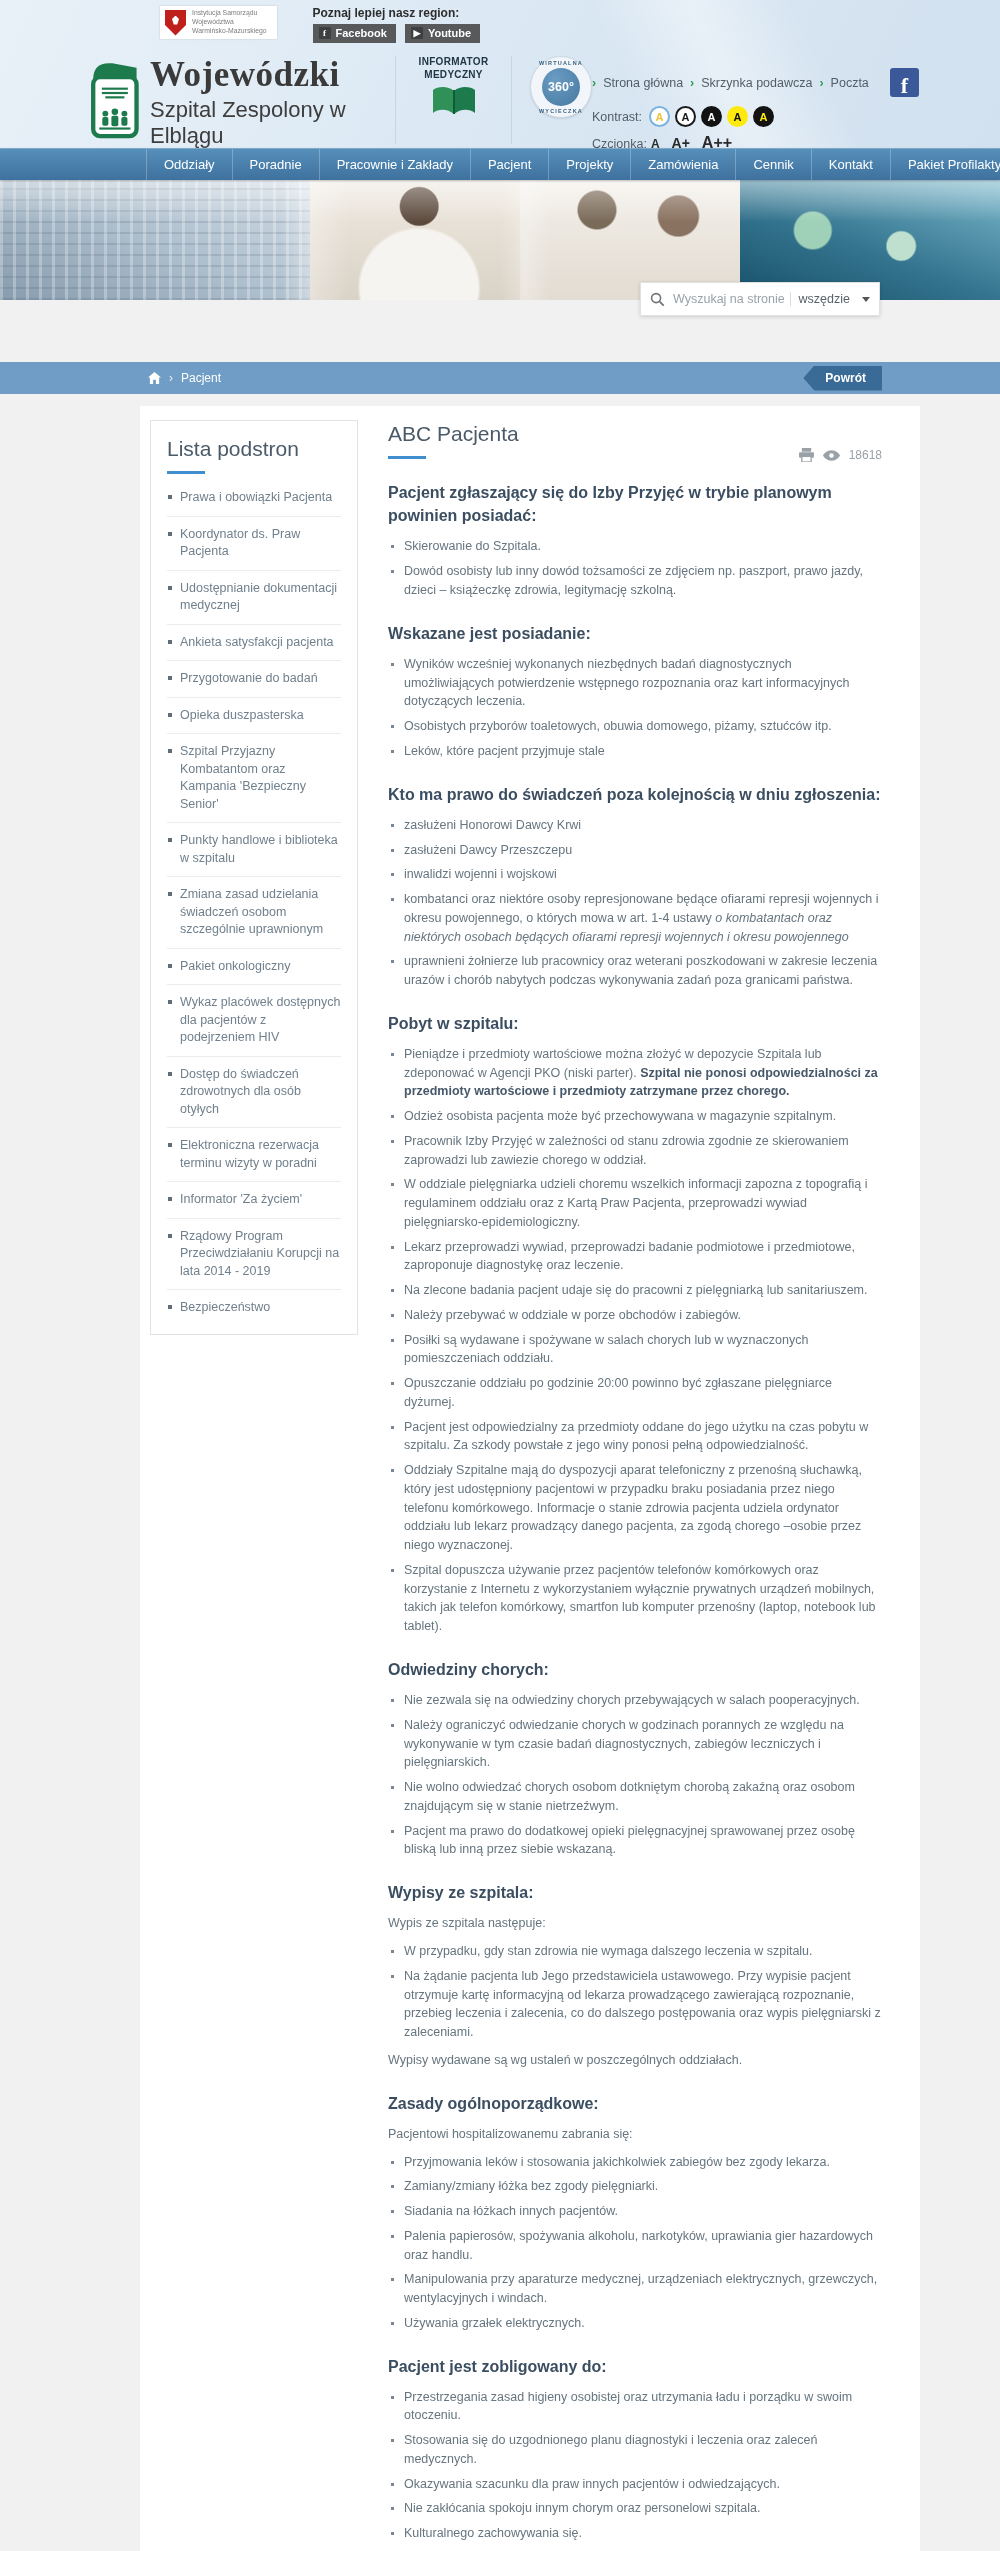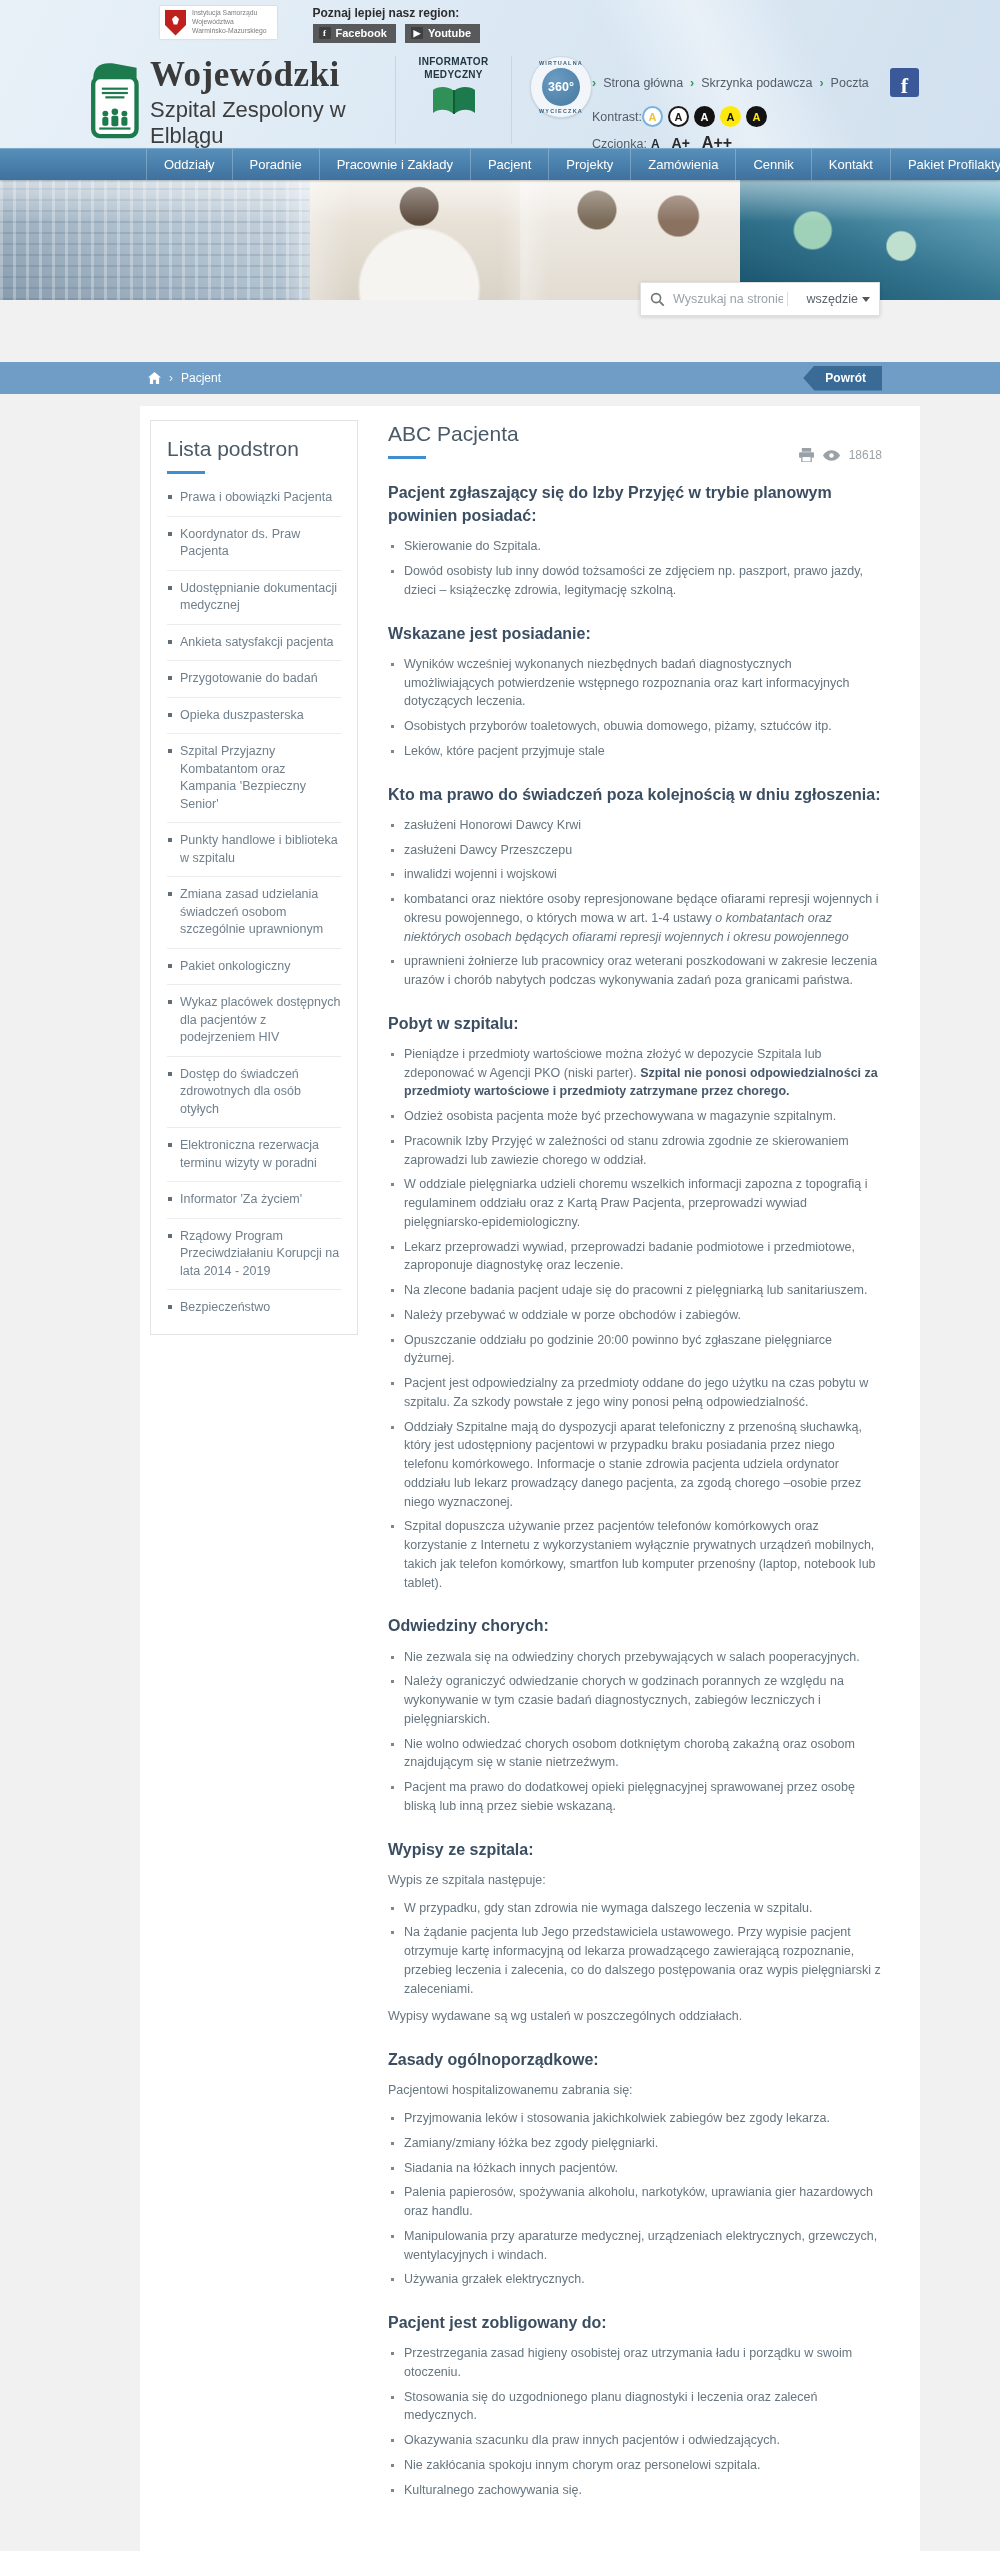--- a/index.html
+++ b/index.html
@@ -35,21 +35,21 @@
   .b360{width:62px;height:62px;border-radius:50%;background:#f2f6fa;border:1px solid #ccd9e3;position:relative;margin:6px 0 0 2px;flex:none;box-shadow:0 1px 2px rgba(0,0,0,.12)}
   .arc-t,.arc-b{position:absolute;left:0;right:0;text-align:center;font-size:5.5px;font-weight:700;letter-spacing:1.2px;color:#35607f}
   .arc-t{top:3px}.arc-b{bottom:3px}
   .b360-core{position:absolute;inset:11px;background:radial-gradient(circle at 35% 30%,#6b9cc4,#46799f);border-radius:50%;color:#fff;
     display:flex;align-items:center;justify-content:center;font-size:12.5px;font-weight:700}
   .hdr-right{margin-left:auto;padding-top:18px;min-width:330px}
   .qrow{display:flex;align-items:center;font-size:12.5px;color:#525d67;gap:7px}
   .qchev{color:#2f9e54;font-weight:700}
   .fbicon{width:29px;height:29px;background:#3b5998;border-radius:3px;color:#fff;margin-left:14px;flex:none;
     font-family:"Liberation Serif",serif;font-weight:700;font-size:22px;line-height:1;display:flex;align-items:flex-end;justify-content:center;overflow:hidden}
-  .crow{display:flex;align-items:center;margin-top:9px;font-size:12.5px;color:#525d67}
+  .crow{display:flex;align-items:center;gap:7px;margin-top:9px;font-size:12.5px;color:#525d67}
   .ccircle{width:21px;height:21px;border-radius:50%;display:inline-flex;align-items:center;justify-content:center;font-size:11px;font-weight:700;cursor:pointer}
   .c-blue{background:#fff;border:2px solid #79b2dd;color:#f0c23c}
   .c-white{background:#fff;border:2px solid #1b1b1b;color:#1b1b1b}
   .c-black{background:#131313;border:2px solid #131313;color:#fff}
   .c-yellow{background:#fee90e;border:2px solid #fee90e;color:#121212}
   .c-blackyellow{background:#131313;border:2px solid #131313;color:#fee90e}
   .frow{display:flex;align-items:baseline;gap:4px;margin-top:7px;font-size:12.5px;color:#525d67}
   .fsize{font-weight:700;color:#2a2a2a;cursor:pointer}
   .f0{font-size:12px}.f1{font-size:14px}.f2{font-size:16px}
 
@@ -80,21 +80,21 @@
     radial-gradient(circle at 62% 55%,#bfe0cf 0 8%,transparent 9%),
     linear-gradient(200deg,#79b7cb 0%,#35758f 55%,#17506a 100%)}
   .hero-strip::after{content:'';position:absolute;inset:0;background:
     linear-gradient(rgba(255,255,255,.45),rgba(255,255,255,0) 35%),
     linear-gradient(90deg,rgba(255,255,255,0) 28%,rgba(255,255,255,.35) 31%,rgba(255,255,255,0) 35%),
     linear-gradient(90deg,rgba(255,255,255,0) 50%,rgba(255,255,255,.3) 52.5%,rgba(255,255,255,0) 55%)}
   .search{position:absolute;right:120px;bottom:-16px;width:240px;height:34px;background:#fff;border:1px solid #e0e0e0;
     box-shadow:0 1px 4px rgba(0,0,0,.15);display:flex;align-items:center;padding:0 9px;z-index:6}
   .search input{border:0;outline:0;flex:1;min-width:0;font-family:"Liberation Sans",sans-serif;font-size:12.5px;color:#555;margin-left:8px}
   .search input::placeholder{color:#9aa2a9}
-  .scope{border-left:1px solid #ddd;padding-left:19px;margin-left:4px;font-size:12.5px;color:#5a6268;display:flex;align-items:center;gap:4px;cursor:pointer;flex:none}
+  .scope{border-left:1px solid #ddd;padding-left:8px;margin-left:4px;font-size:12.5px;color:#5a6268;display:flex;align-items:center;gap:12px;cursor:pointer;flex:none}
   .caret{width:0;height:0;border-left:4px solid transparent;border-right:4px solid transparent;border-top:5px solid #555}
 
   
   .gap{height:62px}
   .crumbbar{height:32px;background:#6f9dc5;display:flex;align-items:center;padding-left:148px;color:#fff;font-size:12px;gap:8px}
   .crumb-chev{color:rgba(255,255,255,.85)}
   .backbtn{margin-left:auto;margin-right:118px;background:#3a6b97;color:#fff;font-size:12px;font-weight:700;
     padding:5px 16px 6px 22px;clip-path:polygon(11px 0,100% 0,100% 100%,11px 100%,0 50%);cursor:pointer}
 
   
@@ -328,20 +328,21 @@
         </ul>
         <h2 class="sec-h">Pobyt w szpitalu:</h2>
         <ul class="bullets">
           <li class="bullet"><span>Pieniądze i przedmioty wartościowe można złożyć w depozycie Szpitala lub zdeponować w Agencji PKO (niski parter). </span><span class="run-b">Szpital nie ponosi odpowiedzialności za przedmioty wartościowe i przedmioty zatrzymane przez chorego.</span></li>
           <li class="bullet">Odzież osobista pacjenta może być przechowywana w magazynie szpitalnym.</li>
           <li class="bullet">Pracownik Izby Przyjęć w zależności od stanu zdrowia zgodnie ze skierowaniem zaprowadzi lub zawiezie chorego w oddział.</li>
           <li class="bullet">W oddziale pielęgniarka udzieli choremu wszelkich informacji zapozna z topografią i regulaminem oddziału oraz z Kartą Praw Pacjenta, przeprowadzi wywiad pielęgniarsko-epidemiologiczny.</li>
           <li class="bullet">Lekarz przeprowadzi wywiad, przeprowadzi badanie podmiotowe i przedmiotowe, zaproponuje diagnostykę oraz leczenie.</li>
           <li class="bullet">Na zlecone badania pacjent udaje się do pracowni z pielęgniarką lub sanitariuszem.</li>
           <li class="bullet">Należy przebywać w oddziale w porze obchodów i zabiegów.</li>
+          <li class="bullet">Posiłki są wydawane i spożywane w salach chorych lub w wyznaczonych pomieszczeniach oddziału.</li>
           <li class="bullet">Opuszczanie oddziału po godzinie 20:00 powinno być zgłaszane pielęgniarce dyżurnej.</li>
           <li class="bullet">Pacjent jest odpowiedzialny za przedmioty oddane do jego użytku na czas pobytu w szpitalu. Za szkody powstałe z jego winy ponosi pełną odpowiedzialność.</li>
           <li class="bullet">Oddziały Szpitalne mają do dyspozycji aparat telefoniczny z przenośną słuchawką, który jest udostępniony pacjentowi w przypadku braku posiadania przez niego telefonu komórkowego. Informacje o stanie zdrowia pacjenta udziela ordynator oddziału lub lekarz prowadzący danego pacjenta, za zgodą chorego –osobie przez niego wyznaczonej.</li>
           <li class="bullet">Szpital dopuszcza używanie przez pacjentów telefonów komórkowych oraz korzystanie z Internetu z wykorzystaniem wyłącznie prywatnych urządzeń mobilnych, takich jak telefon komórkowy, smartfon lub komputer przenośny (laptop, notebook lub tablet).</li>
         </ul>
         <h2 class="sec-h">Odwiedziny chorych:</h2>
         <ul class="bullets">
           <li class="bullet">Nie zezwala się na odwiedziny chorych przebywających w salach pooperacyjnych.</li>
           <li class="bullet">Należy ograniczyć odwiedzanie chorych w godzinach porannych ze względu na wykonywanie w tym czasie badań diagnostycznych, zabiegów leczniczych i pielęgniarskich.</li>
           <li class="bullet">Nie wolno odwiedzać chorych osobom dotkniętym chorobą zakaźną oraz osobom znajdującym się w stanie nietrzeźwym.</li>

